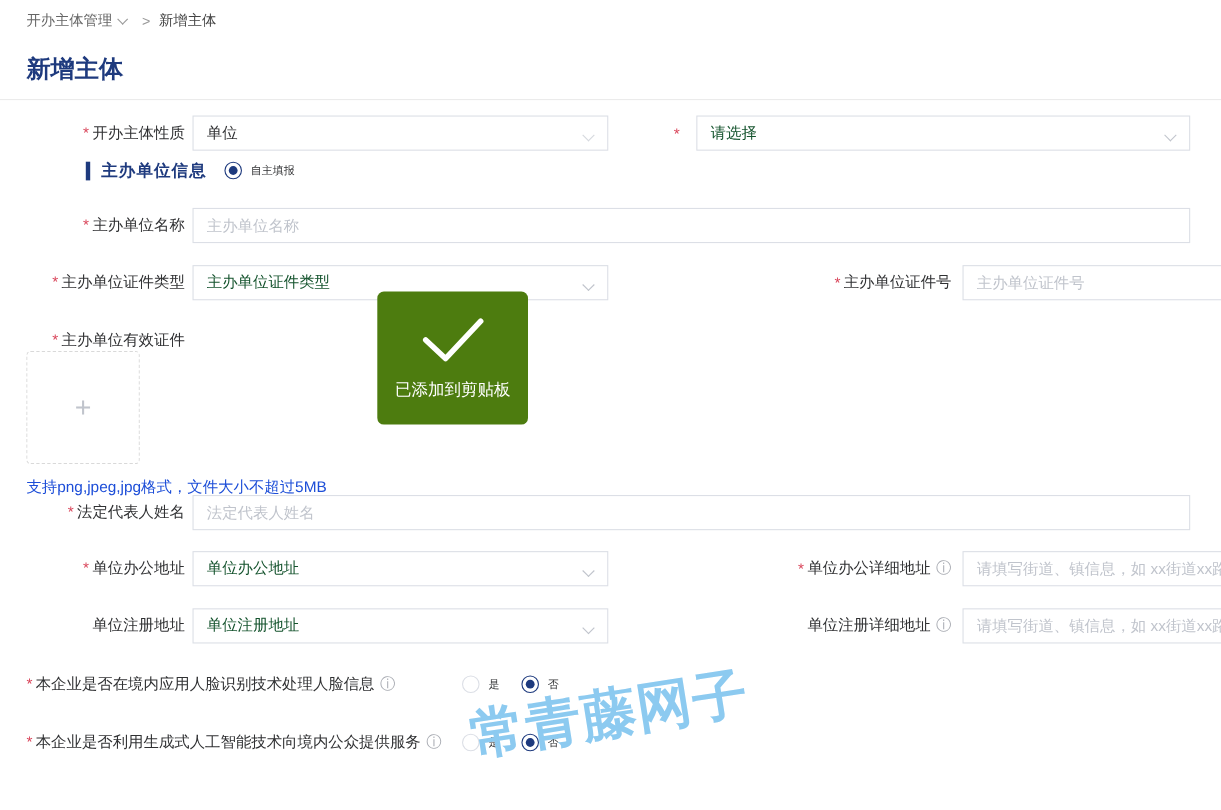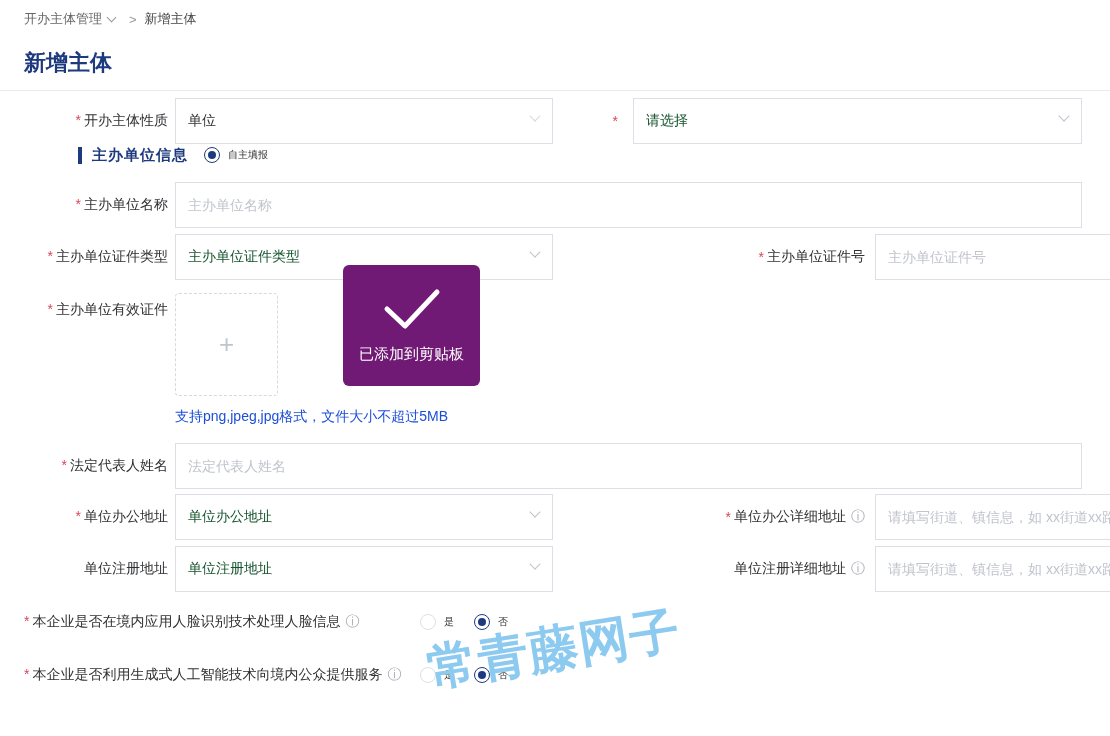--- a/index.html
+++ b/index.html
@@ -35,21 +35,21 @@
 
   
   .row { display:flex; align-items:center; height:32px; }
   .lbl { width:144px; text-align:right; font-size:14px; color:#303133; margin-right:7px;
     white-space:nowrap; flex:none; }
   .req { color:#d9455a; margin-right:3px; font-size:14px; }
   .right-group { margin-left:auto; display:flex; align-items:center; }
   .lbl2 { font-size:14px; color:#303133; margin-right:10px; white-space:nowrap; display:flex; align-items:center; }
 
   
-  .ctrl { height:46px; border:1px solid #dcdfe6; border-radius:0; background:#fff;
+  .ctrl { height:32px; border:1px solid #dcdfe6; border-radius:0; background:#fff;
     display:flex; align-items:center; padding:0 30px 0 12px; position:relative; font-size:14px; }
   .sel { cursor:pointer; }
   .sel .chev { position:absolute; right:13px; top:13px; width:8px; height:8px;
     border-right:1.4px solid #c0c4cc; border-bottom:1.4px solid #c0c4cc; transform:rotate(45deg); }
   .sel .chev.lite { border-color:#d6d9de; }
   .ph { color:#14532d; white-space:nowrap; overflow:hidden; }
   .val { color:#303133; }
   input.ctrl { padding:0 12px; width:100%; outline:none; color:#303133; }
   input.ctrl::placeholder { color:#c0c4cc; }
   .w-left { width:378px; flex:none; }
@@ -65,36 +65,36 @@
   .radio { width:16px; height:16px; border-radius:50%; border:1px solid #dcdfe6; background:#fff;
     display:inline-block; position:relative; flex:none; cursor:pointer; }
   .radio.checked { border:1.5px solid #1e3a7e; }
   .radio.checked::after { content:''; position:absolute; left:3px; top:3px; right:3px; bottom:3px;
     border-radius:50%; background:#1e3a7e; }
   .radio-lbl { font-size:10px; color:#303133; margin:0 0 0 8px; }
 
   .sec2-radio { display:flex; align-items:center; margin-left:16px; }
 
   
-  .row-upload { display:flex; align-items:flex-start; margin-top:20px; height:133px; }
+  .row-upload { display:flex; align-items:flex-start; margin-top:20px; height:133px;flex-direction:column; }
   .row-upload .lbl { padding-top:8px; }
   .upload-box { width:103px; height:103px; border:1px dashed #d9d9d9; border-radius:4px;
     display:flex; align-items:center; justify-content:center; cursor:pointer; background:#fff; }
   .plus { font-size:26px; color:#c0c4cc; font-weight:300; }
   .upload-hint { font-size:14px; color:#1d4ed8; margin-top:12px; }
 
   
   .q-row { display:flex; align-items:center; height:24px; }
   .q-lbl { width:382px; text-align:left; font-size:14px; color:#303133; white-space:nowrap; flex:none; }
   .q-radios { display:flex; align-items:center; margin-left:14px; }
   .q-radios .gap { width:20px; }
 
   
   .toast { position:absolute; left:343px; top:265px; width:137px; height:121px;
-    background:#701a75; border-radius:6px; z-index:30; display:flex; flex-direction:column;
+    background:#4d7c0f; border-radius:6px; z-index:30; display:flex; flex-direction:column;
     align-items:center; }
   .toast svg { margin-top:22px; }
   .toast-msg { color:#fff; font-size:15px; margin-top:14px; white-space:nowrap; }
 
   
   .watermark { position:absolute; left:428px; top:636px; z-index:20; pointer-events:none;
     font-size:50px; font-weight:900; color:#8ccaf0; transform:rotate(-9deg);
     transform-origin:left center; white-space:nowrap; letter-spacing:1px; }
 </style>
 </head>

